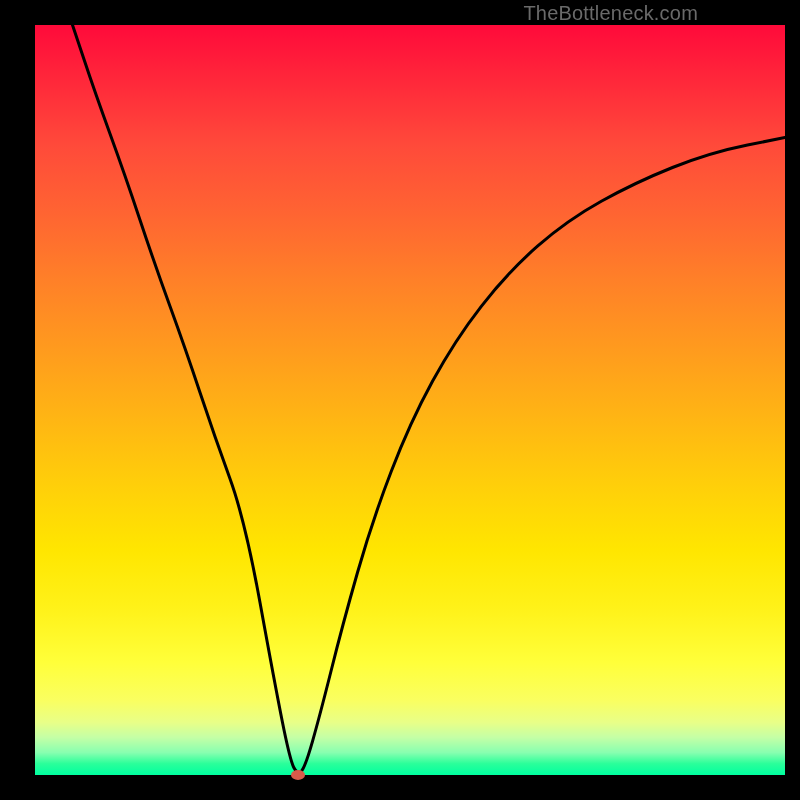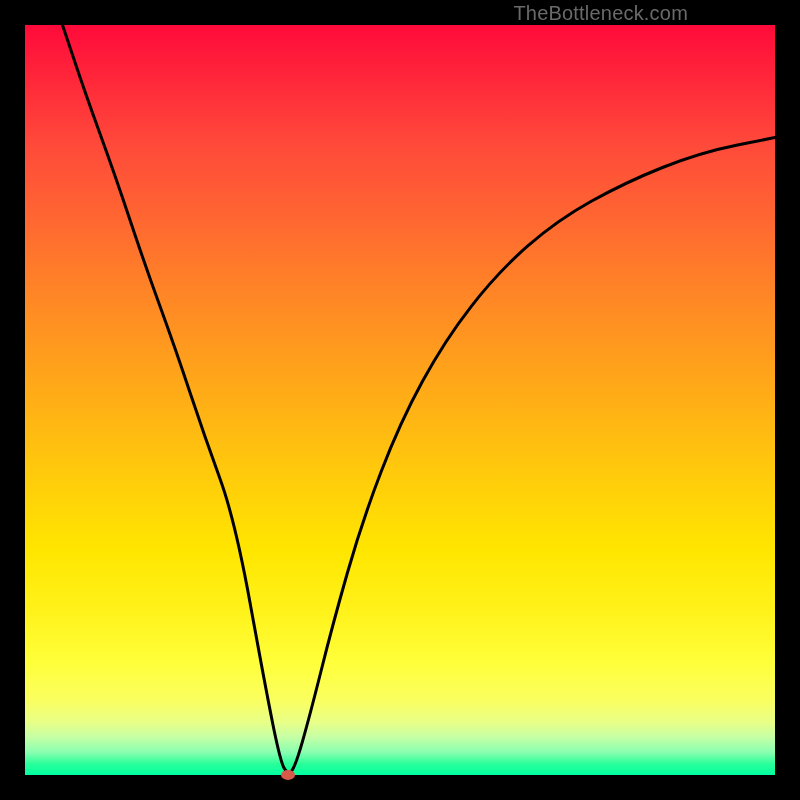--- a/index.html
+++ b/index.html
@@ -8,20 +8,21 @@
     width: 800px;
     height: 800px;
     background: #000;
     overflow: hidden;
   }
   .chart-container {
     position: relative;
     width: 696px;
     height: 800px;
     background: #000;
+    margin-left: 10px;
   }
   .plot-area {
     position: absolute;
     left: 25px;
     top: 25px;
     width: 750px;
     height: 750px;
     
     background: linear-gradient(
       to bottom,

